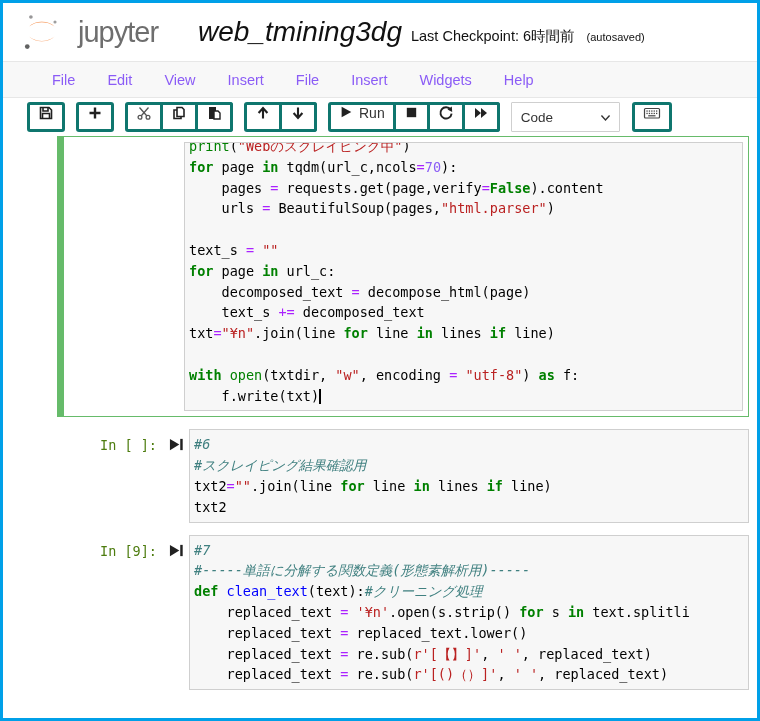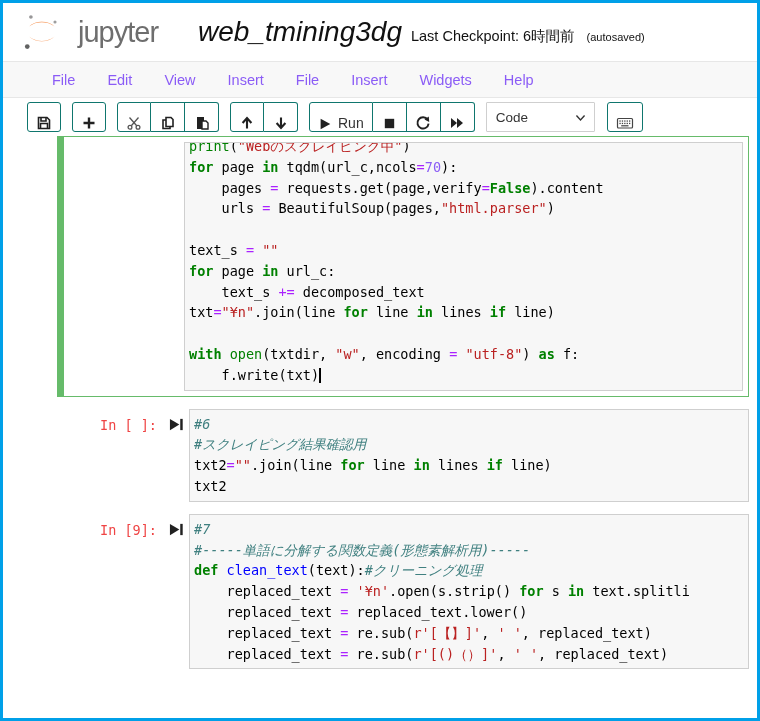--- a/index.html
+++ b/index.html
@@ -17,40 +17,40 @@
   .nb-title { font-size:28px; color:#111;font-style:italic; }
   .checkpoint { font-size:14.5px; color:#111; margin-left:9px; }
   .autosaved { font-size:11px; color:#111; margin-left:12px; }
   
   .menubar { height:37px; background:#f8f8f8; border-top:1px solid #e7e7e7; border-bottom:1px solid #e7e7e7;
              display:flex; align-items:center; padding-left:33px; }
   .menu-item { font-size:14.5px; color:#8b5cf6; padding:8px 16px; cursor:pointer; }
   
   .toolbar { height:38px; background:#fff; display:flex; align-items:center; padding-left:24px; }
   .btn-group { display:flex; margin-right:11px; }
-  .tbtn { height:30px; min-width:34px; background:#fff; border:1px solid #0f766e;
-          display:flex; align-items:flex-end; justify-content:center; padding:0 8px; cursor:pointer; }
+  .tbtn { height:30px; min-width:34px; background:#fff; border:3px solid #0f766e;
+          display:flex; align-items:flex-start; justify-content:center; padding:0 8px; cursor:pointer; }
   .btn-group .tbtn + .tbtn { border-left:none; }
   .btn-group .tbtn:first-child { border-radius:3px 0 0 3px; }
   .btn-group .tbtn:last-child { border-radius:0 3px 3px 0; }
   .btn-group .tbtn:only-child { border-radius:3px; }
   .run-label { font-size:14px; color:#333; margin-left:6px; }
   .cellselect { position:relative; height:30px; width:109px; border:1px solid #cfcfcf; border-radius:1px;
                 background:#fff; display:flex; align-items:center; padding-left:9px; font-size:13.5px; color:#333;
                 margin-right:12px; cursor:pointer; }
   .cellselect svg { position:absolute; right:7px; top:8px; }
   
   .notebook { position:relative; background:#fff; height:588px; padding:0 8px 0 54px; overflow:hidden; }
   .cell { display:flex; position:relative; }
   .cell + .cell { margin-top:12px; }
   .cell.selected-edit { border:1px solid #66bb6a; background:#fff; padding:5px 5px 5px 0; }
   .cell.selected-edit::before { content:""; position:absolute; left:0; top:-1px; bottom:-1px; width:6px; background:#66bb6a; }
   .promptcol { width:132px; flex:0 0 auto; display:flex; align-items:flex-start; justify-content:flex-end; padding-top:7px; }
   .cell.selected-edit .promptcol { width:126px; }
-  .prompt { font-family:"DejaVu Sans Mono", monospace; font-size:13.5px; color:#ef4444; white-space:pre; margin-right:12px; line-height:18px; }
+  .prompt { font-family:"DejaVu Sans Mono", monospace; font-size:13.5px; color:#4d7c0f; white-space:pre; margin-right:12px; line-height:18px; }
   .runmark { margin-right:5px; margin-top:0; flex:0 0 auto; }
   .codearea { flex:1 1 auto; background:#f7f7f7; border:1px solid #cfcfcf; padding:4px 4px 4px 4px; overflow:hidden; min-width:0; }
   .cm-line { font-family:"DejaVu Sans Mono", monospace; font-size:13.5px; line-height:20.8px; white-space:pre; color:#000; }
   .tok-kw  { color:#008000; font-weight:bold; }
   .tok-bi  { color:#008000; }
   .tok-str { color:#ba2121; }
   .tok-com { color:#408080; font-style:italic; }
   .tok-num { color:#8b5cf6; }
   .tok-op  { color:#aa22ff; }
   .tok-fn  { color:#0000ff; }
@@ -203,20 +203,21 @@
           <span class="prompt"></span>
         </div>
         <div class="codearea clip-first">
           <div class="cm-line"><span class="tok-bi">print</span><span class="tok-pl">(</span><span class="tok-str">"Webのスクレイピング中"</span><span class="tok-pl">)</span></div>
           <div class="cm-line"><span class="tok-kw">for</span><span class="tok-pl"> page </span><span class="tok-kw">in</span><span class="tok-pl"> tqdm(url_c,ncols</span><span class="tok-op">=</span><span class="tok-num">70</span><span class="tok-pl">):</span></div>
           <div class="cm-line"><span class="tok-pl">    pages </span><span class="tok-op">=</span><span class="tok-pl"> requests.get(page,verify</span><span class="tok-op">=</span><span class="tok-kw">False</span><span class="tok-pl">).content</span></div>
           <div class="cm-line"><span class="tok-pl">    urls </span><span class="tok-op">=</span><span class="tok-pl"> BeautifulSoup(pages,</span><span class="tok-str">"html.parser"</span><span class="tok-pl">)</span></div>
           <div class="cm-line">&nbsp;</div>
           <div class="cm-line"><span class="tok-pl">text_s </span><span class="tok-op">=</span><span class="tok-pl"> </span><span class="tok-str">""</span></div>
           <div class="cm-line"><span class="tok-kw">for</span><span class="tok-pl"> page </span><span class="tok-kw">in</span><span class="tok-pl"> url_c:</span></div>
+          <div class="cm-line"><span class="tok-pl">    decomposed_text </span><span class="tok-op">=</span><span class="tok-pl"> decompose_html(page)</span></div>
           <div class="cm-line"><span class="tok-pl">    text_s </span><span class="tok-op">+=</span><span class="tok-pl"> decomposed_text</span></div>
           <div class="cm-line"><span class="tok-pl">txt</span><span class="tok-op">=</span><span class="tok-str">"¥n"</span><span class="tok-pl">.join(line </span><span class="tok-kw">for</span><span class="tok-pl"> line </span><span class="tok-kw">in</span><span class="tok-pl"> lines </span><span class="tok-kw">if</span><span class="tok-pl"> line)</span></div>
           <div class="cm-line">&nbsp;</div>
           <div class="cm-line"><span class="tok-kw">with</span><span class="tok-pl"> </span><span class="tok-bi">open</span><span class="tok-pl">(txtdir, </span><span class="tok-str">"w"</span><span class="tok-pl">, encoding </span><span class="tok-op">=</span><span class="tok-pl"> </span><span class="tok-str">"utf-8"</span><span class="tok-pl">) </span><span class="tok-kw">as</span><span class="tok-pl"> f:</span></div>
           <div class="cm-line"><span class="tok-pl">    f.write(txt)</span><span class="cursor"></span></div>
         </div>
       </div>
       <div class="cell">
         <div class="promptcol">
           <span class="prompt">In [ ]:</span>

